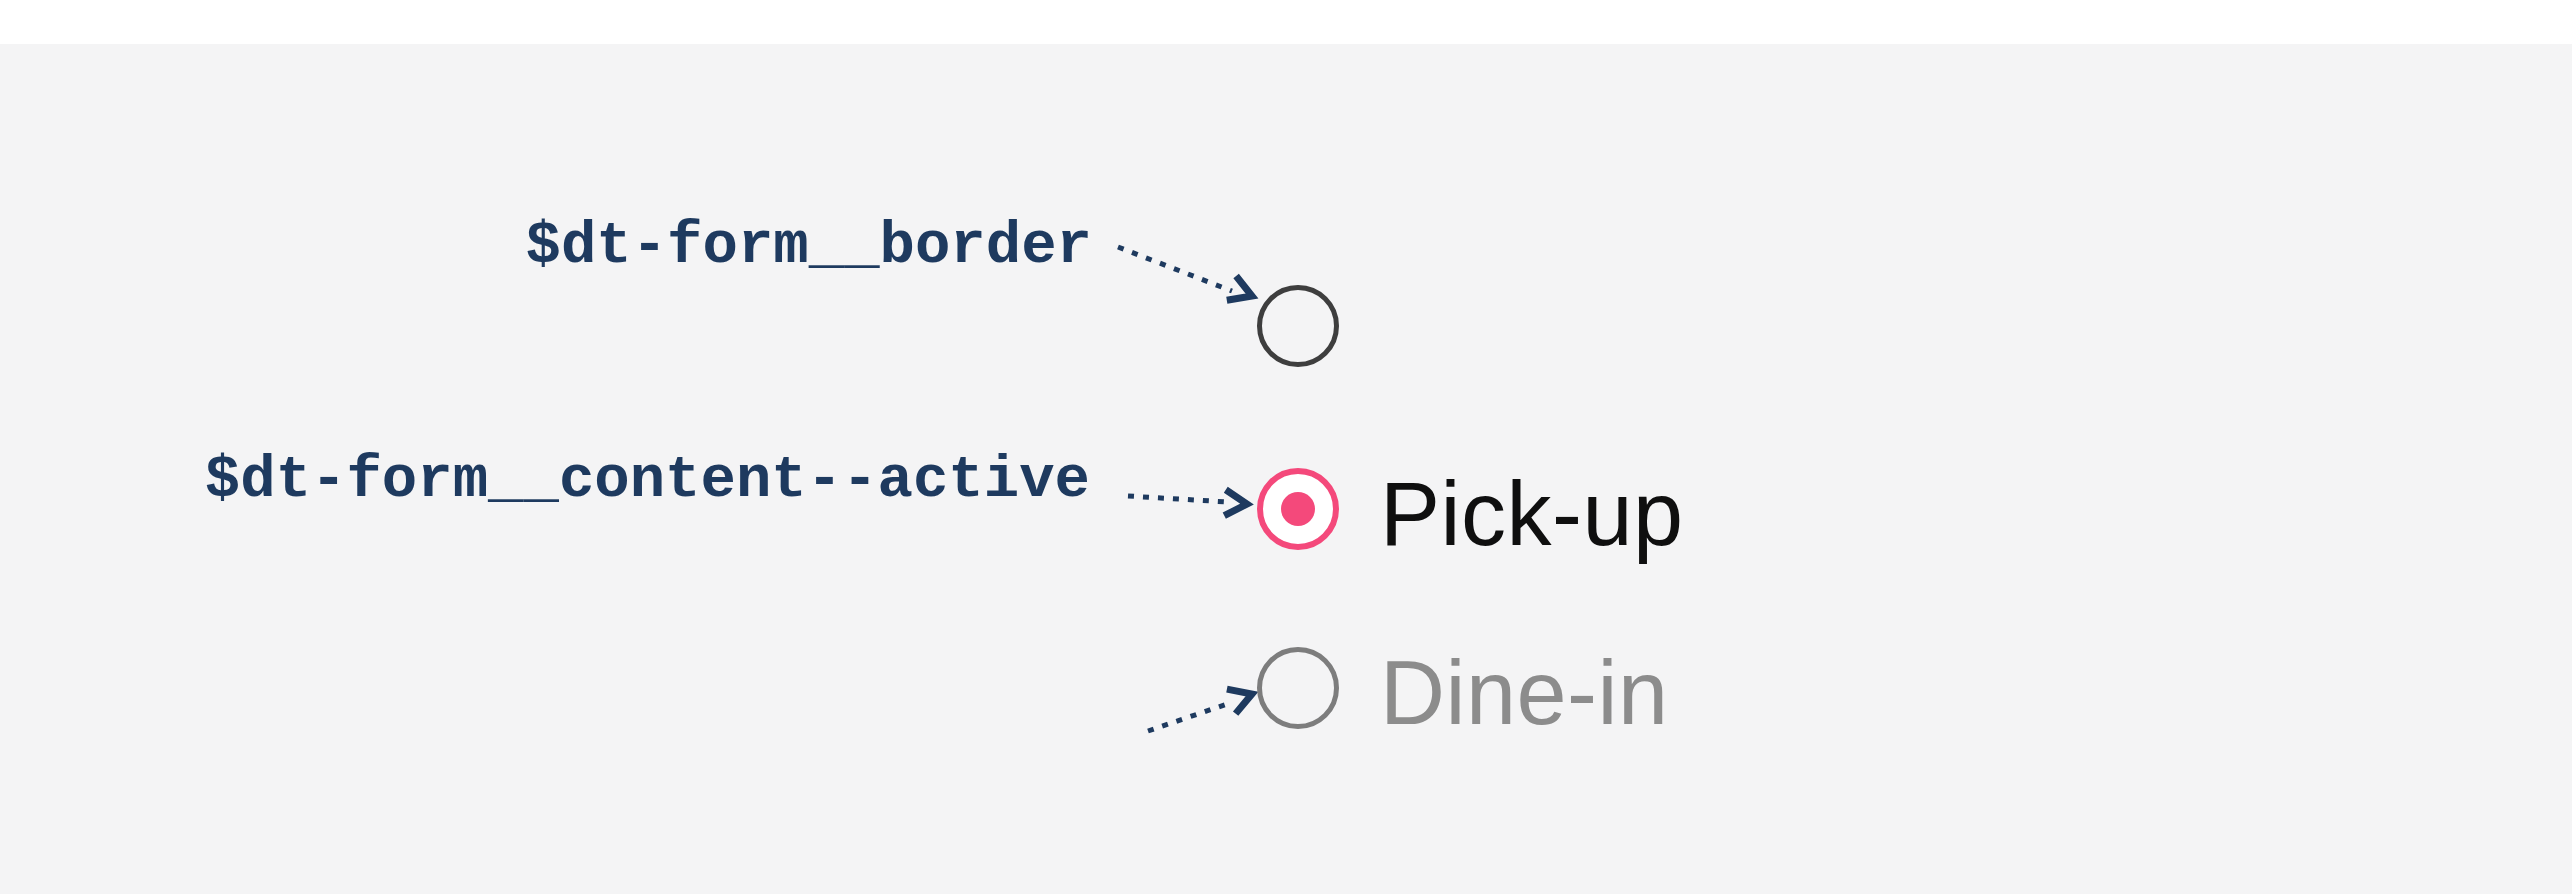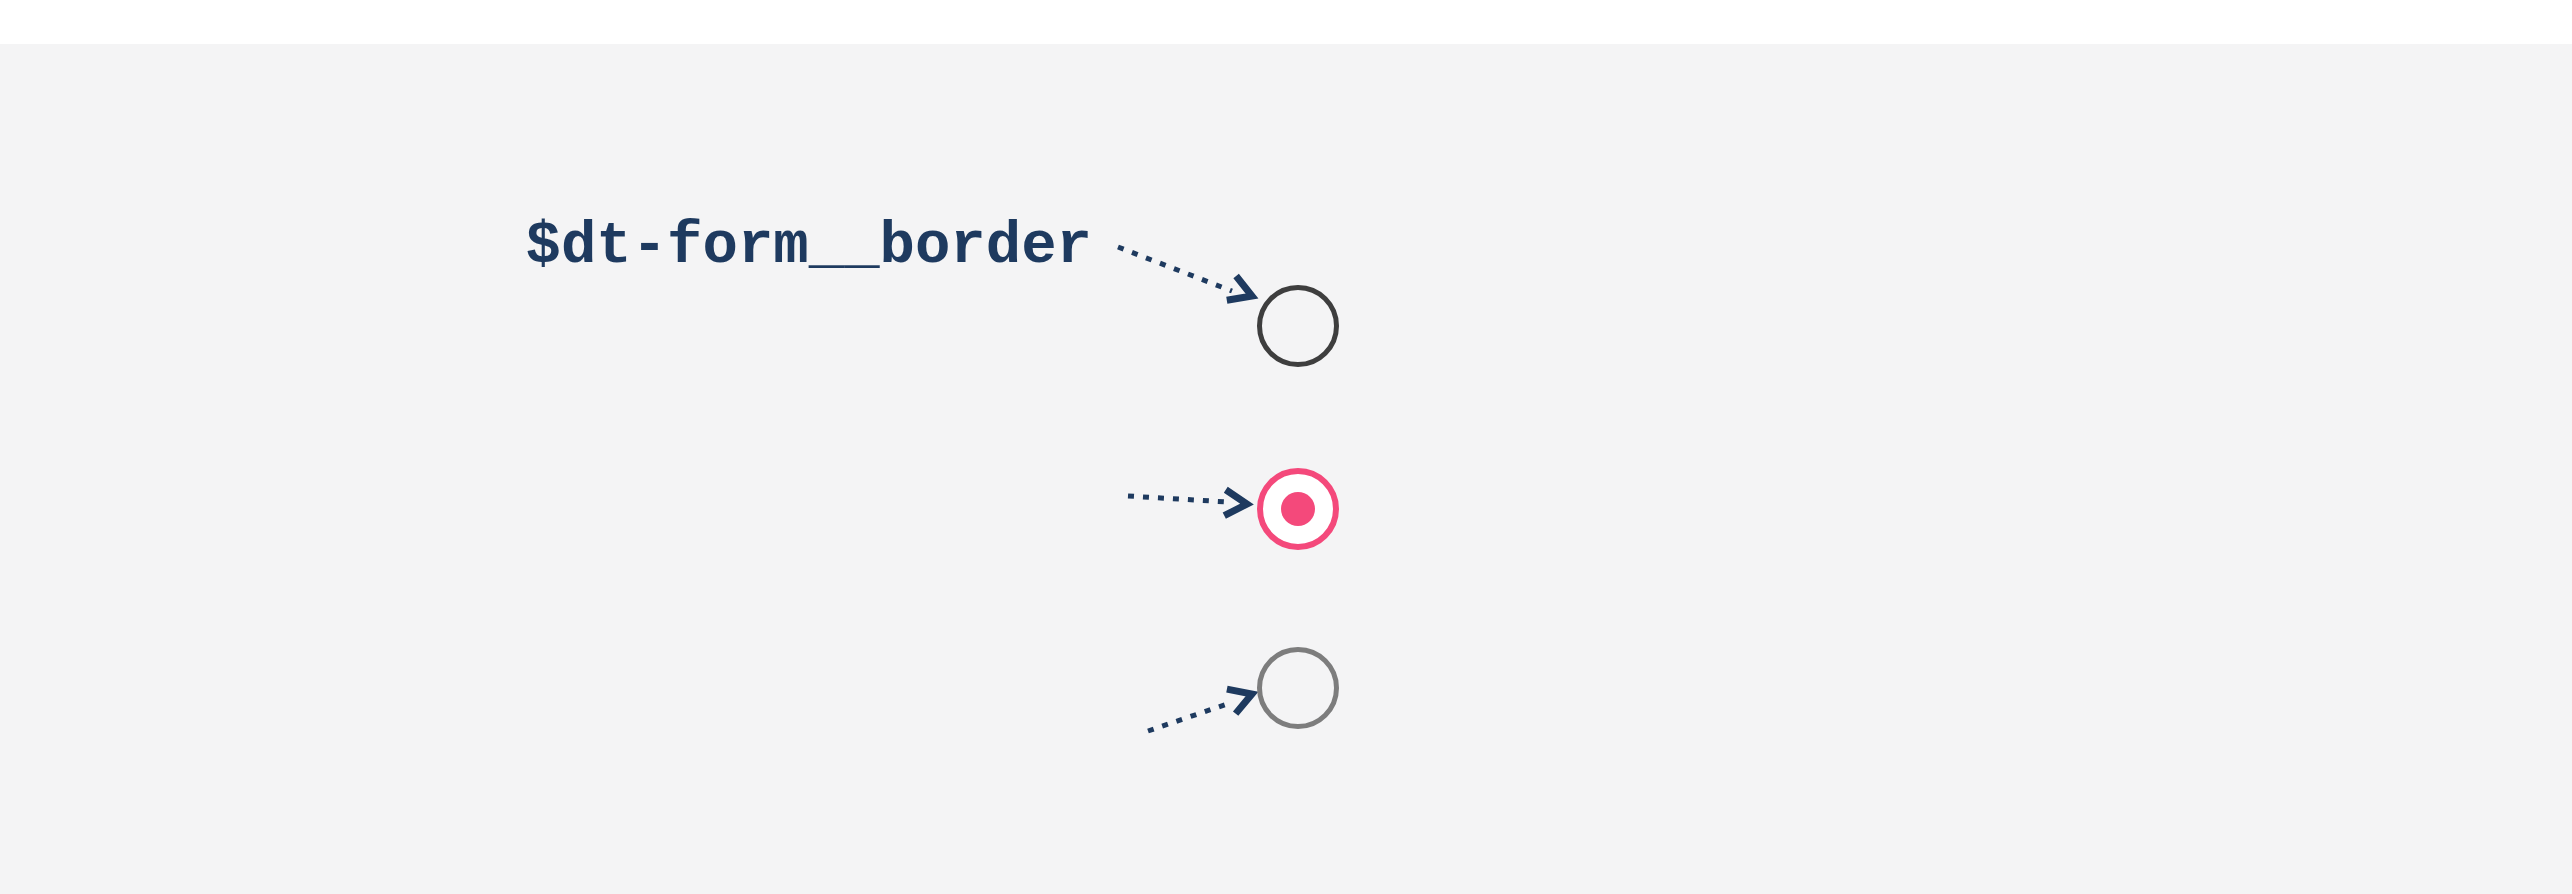--- a/index.html
+++ b/index.html
@@ -90,20 +90,21 @@
   .option-label.o1 { top: 242px; }
   .option-label.o2 { top: 425px; }
   .option-label.o3 { top: 604px; color: var(--c-option_text_disabled, #8c8c8c); }
 </style>
 </head>
 <body>
 
 <div class="canvas">
 
   <div class="token-label t1">$dt-form__border</div>
+  <div class="token-label t2">$dt-form__content--active</div>
 
   <svg class="arrow-svg a1" width="170" height="90" viewBox="0 0 170 90">
     <line class="dots" x1="18" y1="18" x2="132" y2="62"></line>
     <g transform="translate(152,67) rotate(21)">
       <path class="head" d="M -22 -13 L 0 0 L -22 13"></path>
     </g>
   </svg>
 
   <svg class="arrow-svg a2" width="150" height="50" viewBox="0 0 150 50">
     <line class="dots" x1="13" y1="17" x2="113" y2="23"></line>
@@ -117,16 +118,18 @@
     <g transform="translate(117,15) rotate(-19.6)">
       <path class="head" d="M -22 -13 L 0 0 L -22 13"></path>
     </g>
   </svg>
 
   <div class="radio-outer radio-default" role="radio" aria-checked="false"></div>
 
   <div class="radio-outer radio-active" role="radio" aria-checked="true">
     <div class="radio-dot"></div>
   </div>
+  <div class="option-label o2">Pick-up</div>
 
   <div class="radio-outer radio-disabled" role="radio" aria-checked="false" aria-disabled="true"></div>
+  <div class="option-label o3">Dine-in</div>
 
 </div>
 
 </body></html>

